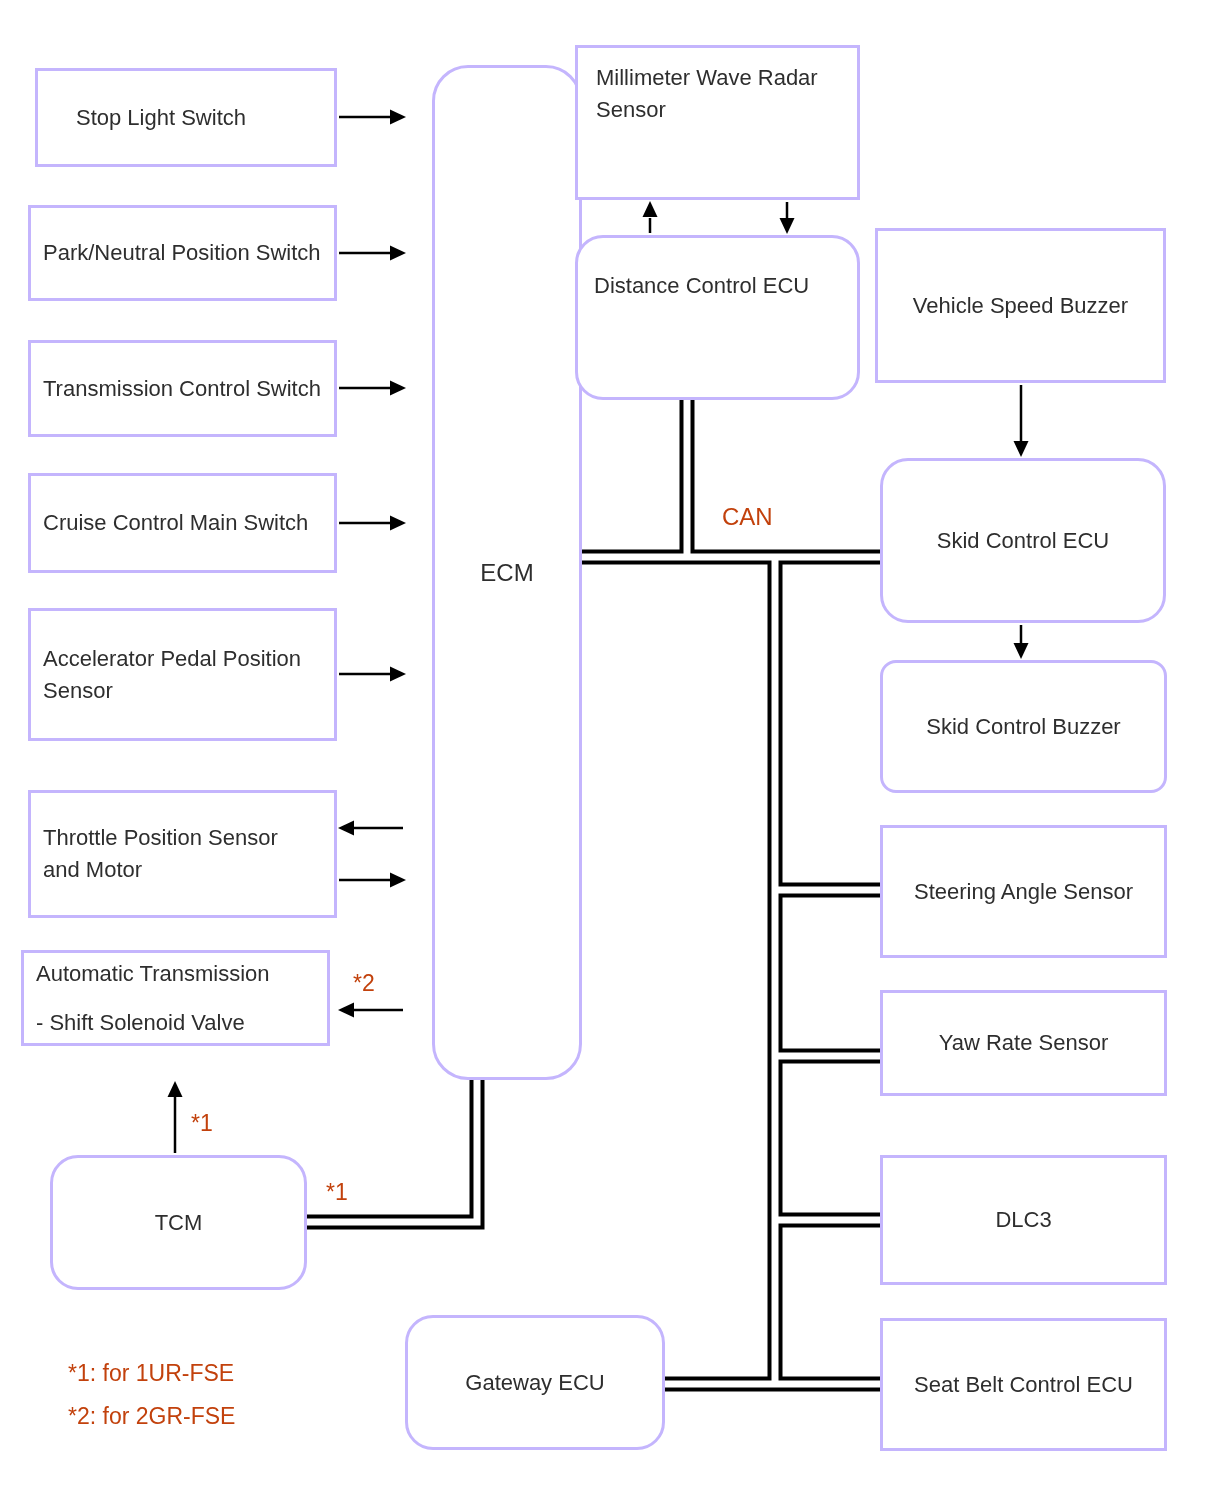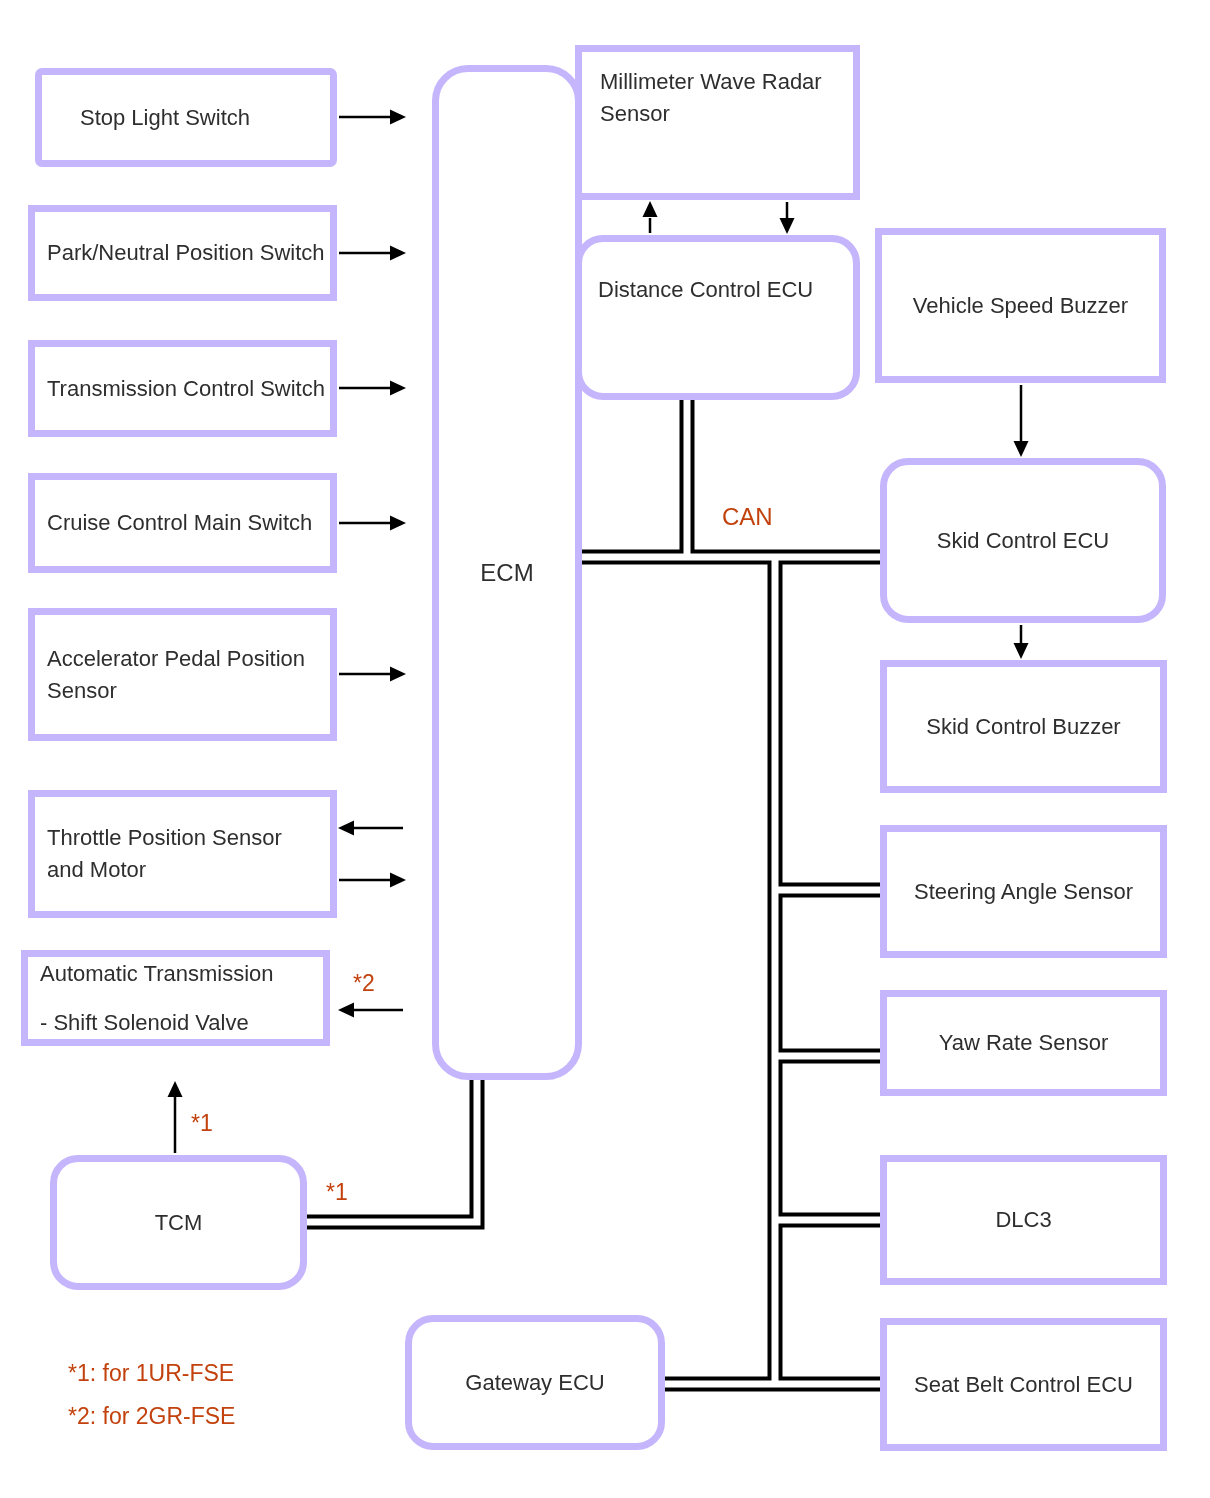--- a/index.html
+++ b/index.html
@@ -13,32 +13,32 @@
   }
   .wires { position:absolute; left:0; top:0; z-index:1; }
   .bus-k path { stroke:#000000; stroke-width:15; fill:none; }
   .bus-w path { stroke:#ffffff; stroke-width:7; fill:none; }
   .thin line { stroke:#000000; stroke-width:2.5; }
   .thin polygon { fill:#000000; stroke:none; }
 
   .box {
     position:absolute;
     background:#ffffff;
-    border:7px solid #c4b5fd;
+    border:3px solid #c4b5fd;
     box-sizing:border-box;
     display:flex;
     align-items:center;
     font-size:22px;
     z-index:2;
   }
   .box .lbl { white-space:pre-line; line-height:32px; }
   .rounded { border-radius:28px; }
   .rounded-big { border-radius:36px; }
   .leftpad { padding:0 4px 0 12px; justify-content:flex-start; }
-  .bigindent { padding-left:38px;border-radius:7px; }
+  .bigindent { padding-left:38px; }
   .center { justify-content:center; text-align:center; }
   .topleft { align-items:flex-start; padding:14px 18px; }
   .dc-ecu { align-items:flex-start; padding:32px 0 0 16px; }
   .gap2 .lbl { line-height:49px; }
   .ecm-label { font-size:24px; }
 
   .floatlbl {
     position:absolute;
     z-index:3;
     font-size:23px;
@@ -167,21 +167,21 @@
   <div class="box rounded dc-ecu" style="left:575px; top:235px; width:285px; height:165px;">
     <span class="lbl">Distance Control ECU</span>
   </div>
 
   <div class="box center" style="left:875px; top:228px; width:291px; height:155px;">
     <span class="lbl">Vehicle Speed Buzzer</span>
   </div>
   <div class="box rounded center" style="left:880px; top:458px; width:286px; height:165px;">
     <span class="lbl">Skid Control ECU</span>
   </div>
-  <div class="box center" style="left:880px; top:660px; width:287px; height:133px;">
+  <div class="box center" style="left:880px; top:660px; width:287px; height:133px;border-radius:16px;">
     <span class="lbl">Skid Control Buzzer</span>
   </div>
   <div class="box center" style="left:880px; top:825px; width:287px; height:133px;">
     <span class="lbl">Steering Angle Sensor</span>
   </div>
   <div class="box center" style="left:880px; top:990px; width:287px; height:106px;">
     <span class="lbl">Yaw Rate Sensor</span>
   </div>
   <div class="box center" style="left:880px; top:1155px; width:287px; height:130px;">
     <span class="lbl">DLC3</span>

